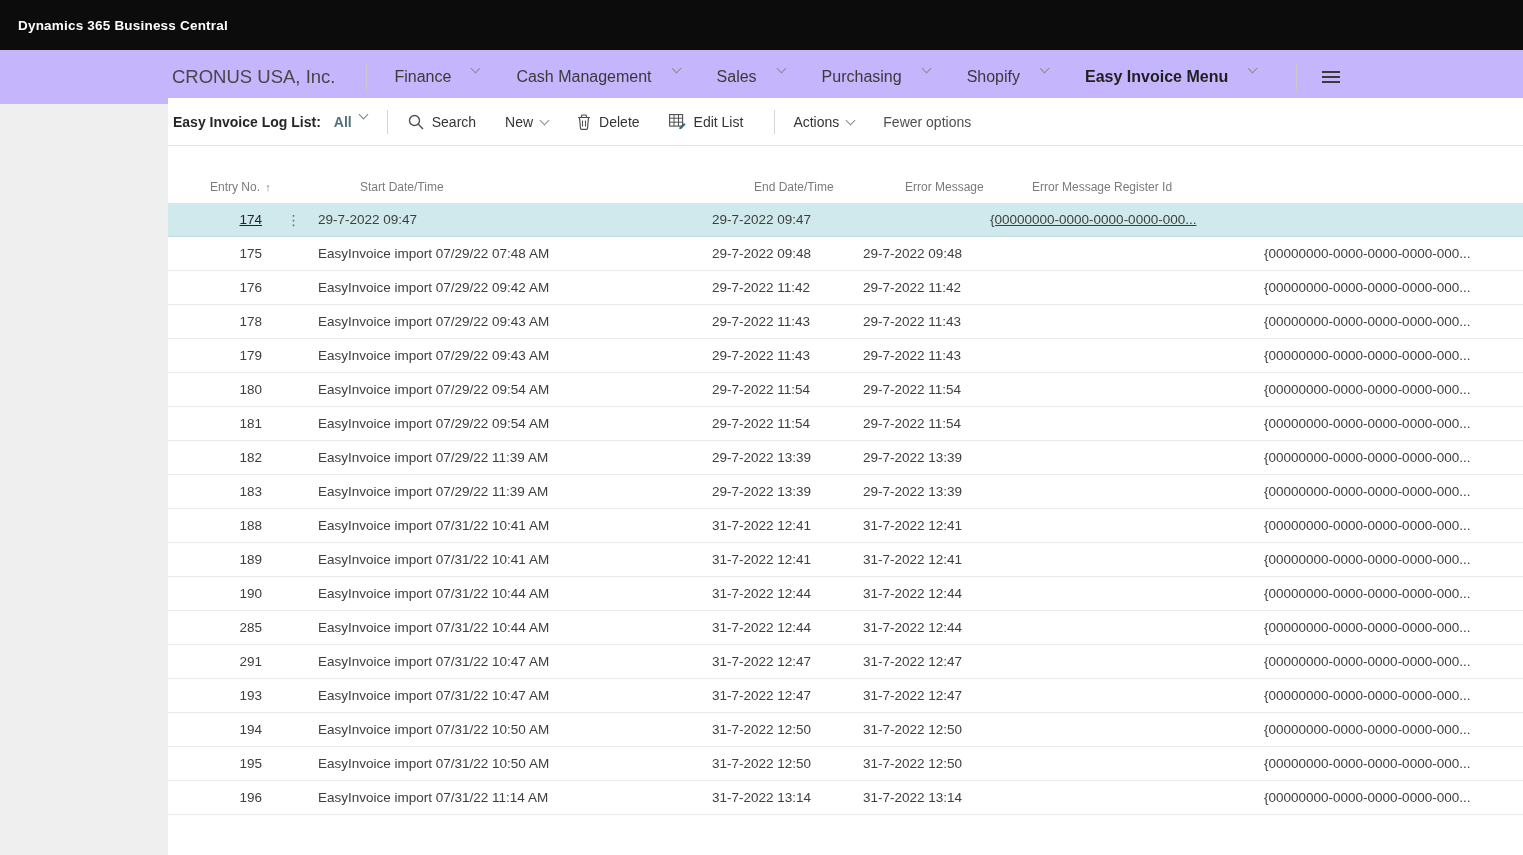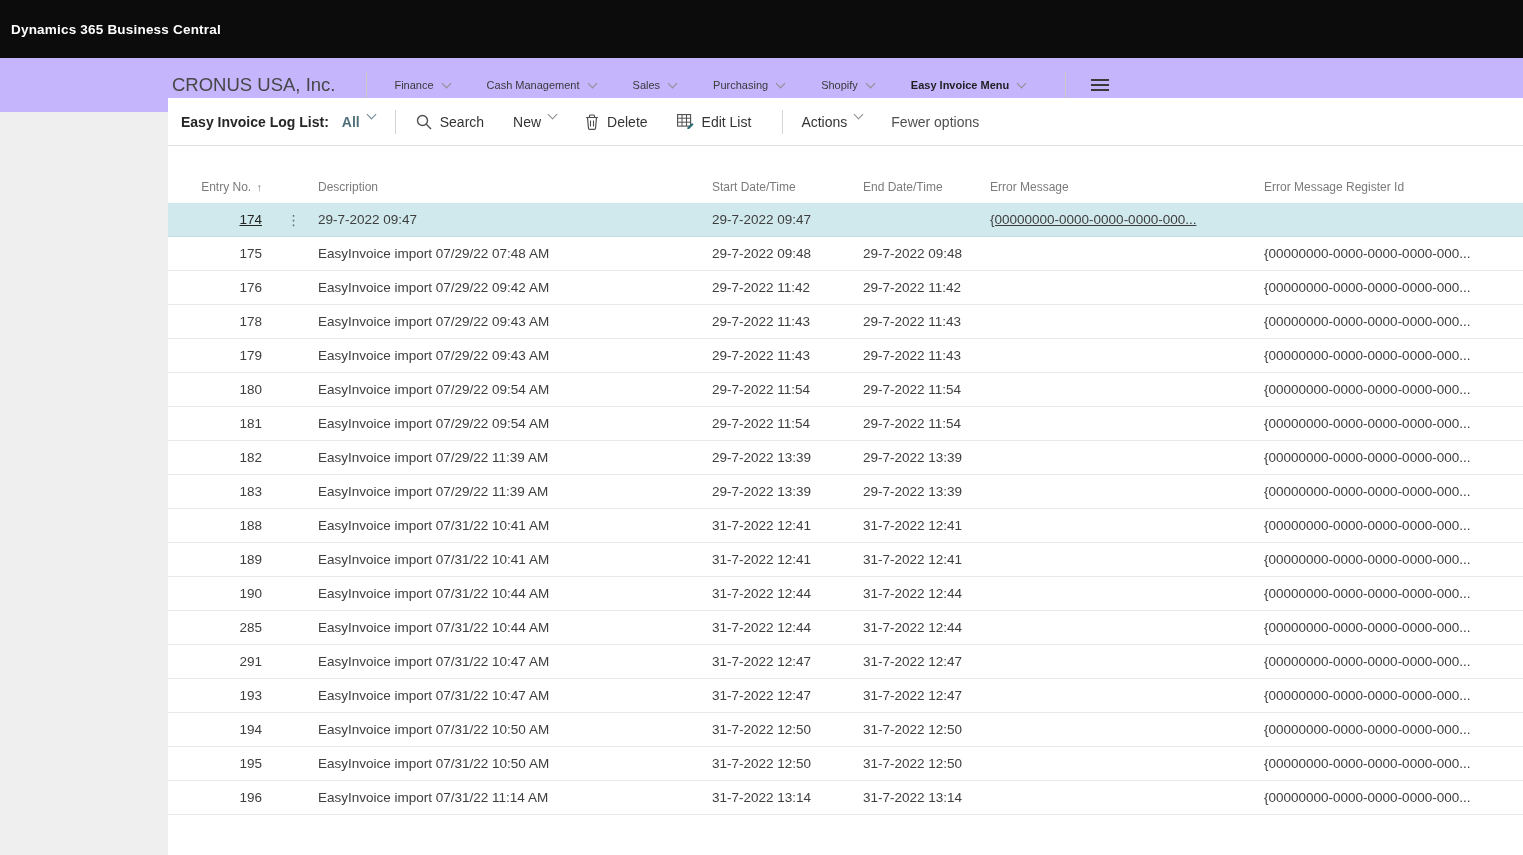--- a/index.html
+++ b/index.html
@@ -6,47 +6,47 @@
   html, body { width: 1523px; height: 855px; overflow: hidden; }
   body {
     font-family: "Liberation Sans", sans-serif;
     background: #efefef;
     position: relative;
     color: #3f3e3e;
   }
 
   
   .titlebar {
-    height: 58px;
+    height: 50px;
     background: #0c0c0c;
     color: #ffffff;
     display: flex;
     align-items: center;
-    padding-left: 11px;
+    padding-left: 18px;
     font-size: 13.5px;
     font-weight: 700;
     letter-spacing: 0.2px;
   }
 
   
   .navbar {
     height: 55px;
     background: #c4b5fd;
     display: flex;
     align-items: center;
     padding-left: 172px;
     border-bottom: 1px solid #ededf0;
   }
   .company { font-size: 18.5px; color: #474747; white-space: nowrap; cursor: pointer; }
   .nav-divider { width: 1px; height: 27px; background: #c9c9c9; margin: 0 27px 0 31px; }
   .nav-item {
-    display: flex; align-items: center;
+    display: flex; align-items: flex-start;
     margin-right: 37px;
-    font-size: 11px; color: #3a3a3a;
-    white-space: nowrap; cursor: pointer;
+    font-size: 16px; color: #3a3a3a;
+    white-space: nowrap; cursor: pointer; gap: 12px;
   }
   .nav-item.bold { font-weight: 700; color: #1f1f1f; margin-right: 26px; }
   .chev {
     display: inline-block;
     width: 7px; height: 7px;
     border-right: 1.4px solid #8f8d8b;
     border-bottom: 1.4px solid #8f8d8b;
     transform: rotate(45deg);
     margin: -3px 0 0 9px;
   }
@@ -58,50 +58,50 @@
     position: absolute;
     left: 168px; top: 98px; right: 0; bottom: 0;
     background: #ffffff;
   }
 
   
   .toolbar {
     height: 48px;
     display: flex;
     align-items: center;
-    padding-left: 13px;
+    padding-left: 5px;
     border-bottom: 1px solid #e3e3e3;
     font-size: 14px;
   }
   .page-title { font-weight: 700; color: #262626; margin-right: 13px; white-space: nowrap; }
   .filter-btn { display: flex; align-items: flex-start; font-weight: 700; color: #51707a; cursor: pointer; }
   .filter-btn .chev { border-color: #6d8790; margin-left: 8px; }
   .tb-divider { width: 1px; height: 24px; background: #d6d6d6; margin: 0 20px; }
   .tb-btn {
-    display: flex; 
+    display: flex; align-items: center;
     margin-right: 29px;
     color: #343434; cursor: pointer; white-space: nowrap;
   }
   .tb-btn .ico { margin-right: 8px; display: flex; align-items: center; }
   .tb-btn .chev { margin-left: 8px; }
   .tb-muted { color: #4f4f4f; }
 
   
   .grid-header, .row {
     display: grid;
     grid-template-columns: 102px 48px 394px 151px 127px 274px 1fr;
   }
   .grid-header {
     height: 57px;
     align-items: end;
     padding-bottom: 9px;
     color: #7b7b7b;
     font-size: 12px;
   }
-  .hcell { white-space: nowrap; cursor: pointer; }
+  .hcell { white-space: nowrap; cursor: pointer; margin-left: 42px; }
   .hcell.right { text-align: right; padding-right: 8px; }
   .sort-arrow { font-size: 11px; color: #7b7b7b; margin-left: 2px; }
 
   .row {
     height: 34px;
     align-items: center;
     border-bottom: 1px solid #eaeaea;
     font-size: 13.5px;
     color: #3f3e3e;
     cursor: default;
@@ -219,21 +219,20 @@
       <span>Fewer options</span>
     </span>
   </div>
 
   <div class="grid-header">
     <span class="hcell right">
       <span>Entry No.</span>
       <span class="sort-arrow">↑</span>
     </span>
     <span class="hcell"></span>
-    <span class="hcell">Description</span>
     <span class="hcell">Start Date/Time</span>
     <span class="hcell">End Date/Time</span>
     <span class="hcell">Error Message</span>
     <span class="hcell">Error Message Register Id</span>
   </div>
 
   <div id="table-body">
   <div class="row selected">
     <span class="cell-entry">174</span>
     <span class="cell-menu">⋮</span>

